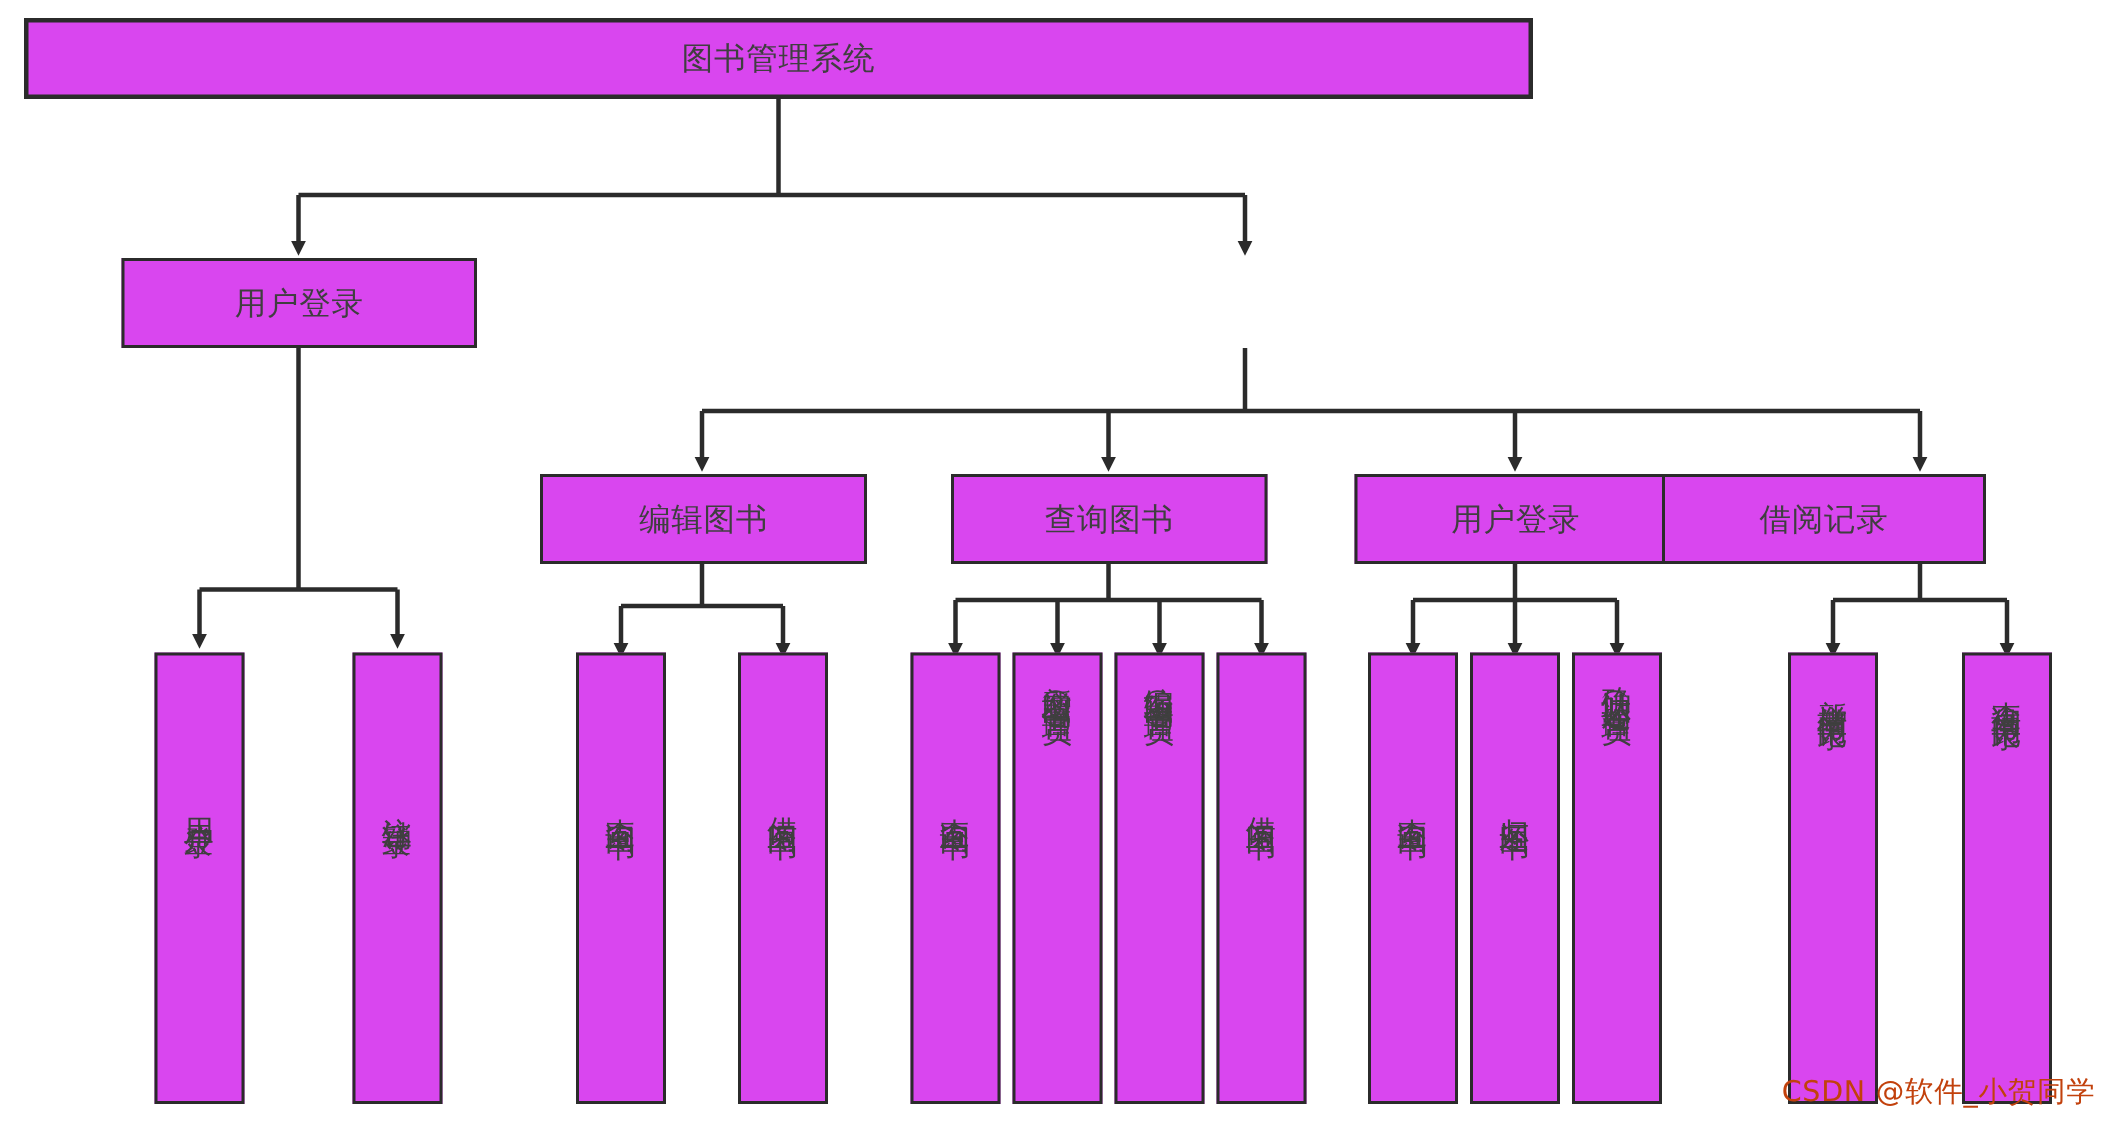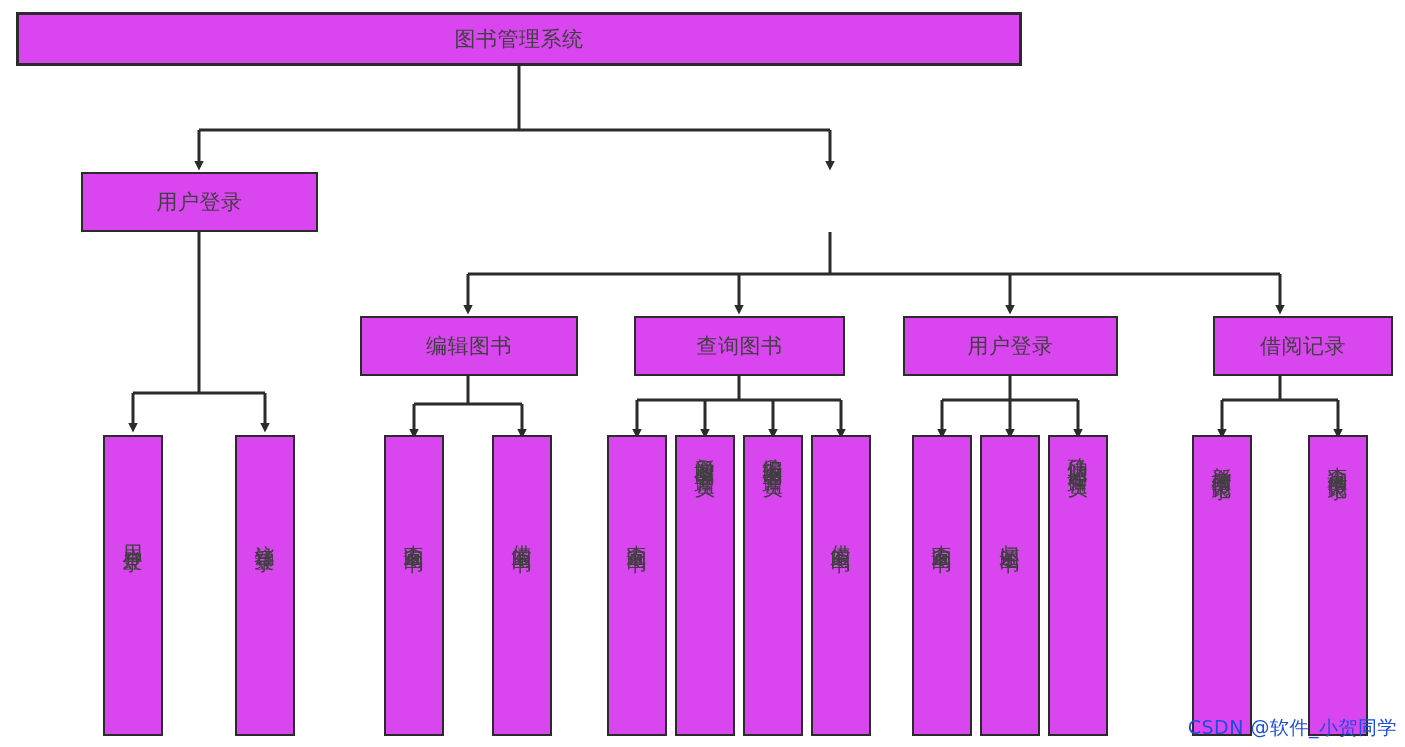--- a/index.html
+++ b/index.html
@@ -60,21 +60,21 @@
     display: block;
   }
   .node.leaf.mid .node-label { margin-top: 92px; }
   .node.leaf.tall .node-label { margin-top: 14px; }
   .node.leaf.xtall .node-label { margin-top: 5px; }
   .watermark {
     position: absolute;
     right: 8px;
     bottom: 6px;
     font-size: 19px;
-    color: #1d4ed8;
+    color: #c2410c;
     letter-spacing: 0.5px;
     z-index: 5;
     white-space: nowrap;
   }
 </style>
 </head>
 <body>
 
 <div id="canvas">
 
@@ -138,21 +138,21 @@
 
   <div class="node" style="left:360px; top:316px; width:218px; height:60px;">
     <span class="node-label">编辑图书</span>
   </div>
   <div class="node" style="left:634px; top:316px; width:211px; height:60px;">
     <span class="node-label">查询图书</span>
   </div>
   <div class="node" style="left:903px; top:316px; width:215px; height:60px;">
     <span class="node-label">用户登录</span>
   </div>
-  <div class="node" style="left:1213px; top:316px; width:180px; height:60px;">
+  <div class="node" style="left:1108px; top:316px; width:216px; height:60px;">
     <span class="node-label">借阅记录</span>
   </div>
 
   <div class="node leaf mid" style="left:103px; top:435px; width:60px; height:301px;">
     <span class="node-label">用户登录</span>
   </div>
   <div class="node leaf mid" style="left:235px; top:435px; width:60px; height:301px;">
     <span class="node-label">注销登录</span>
   </div>
 

